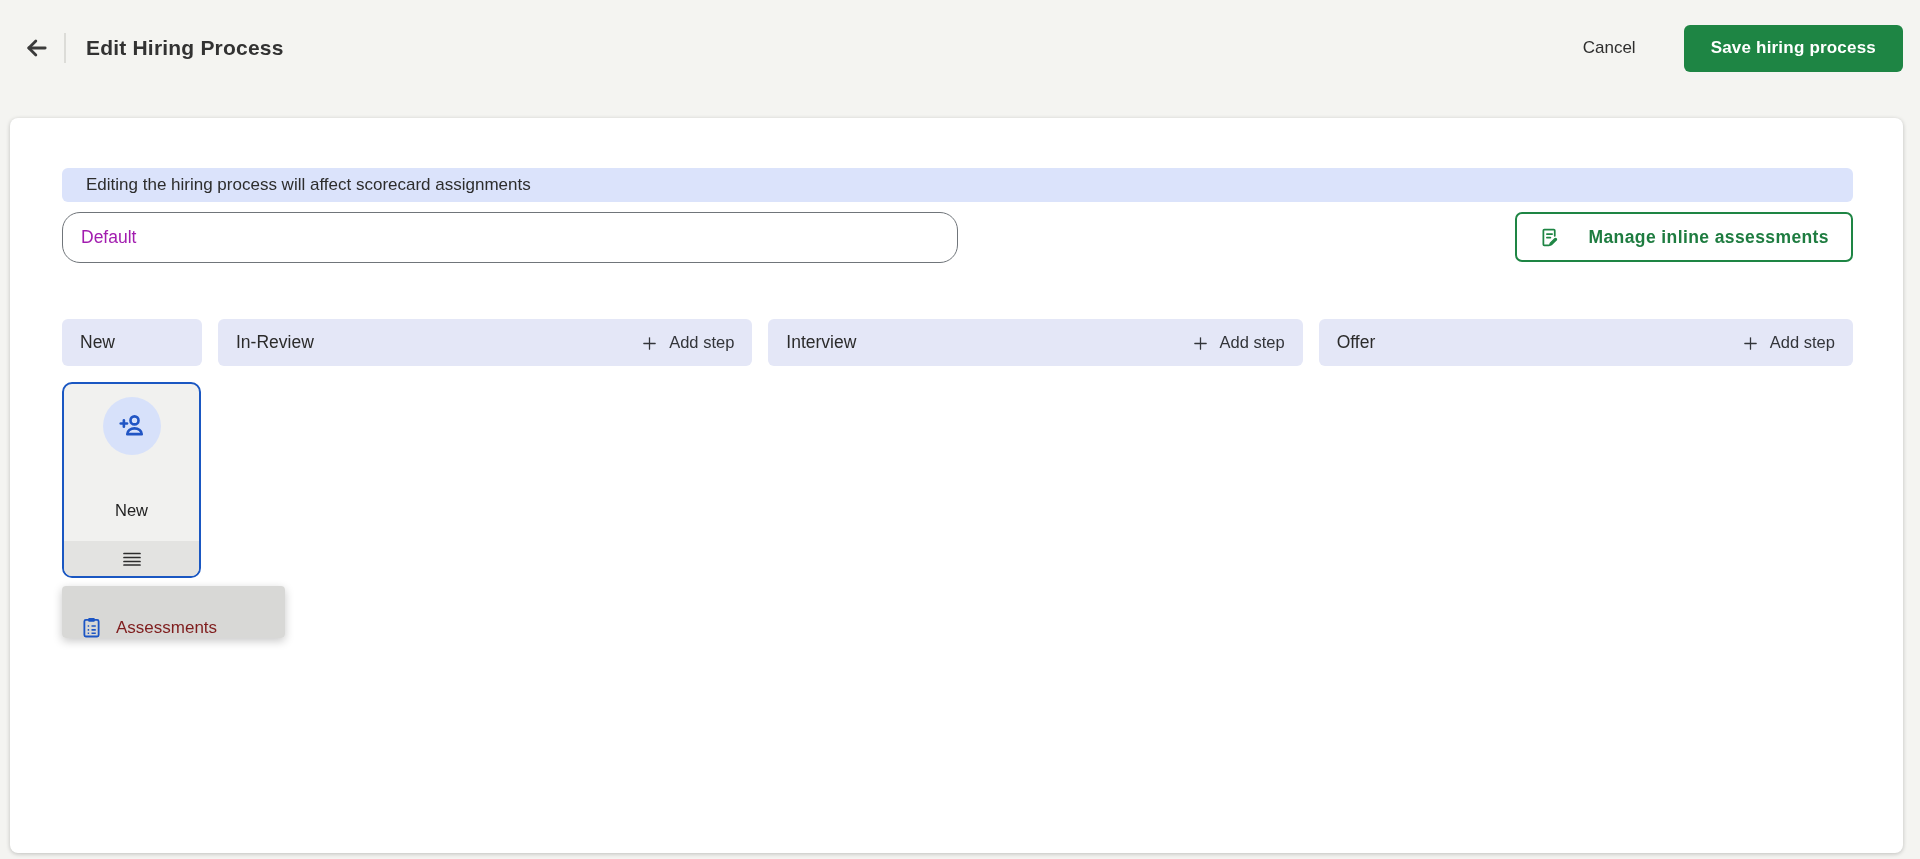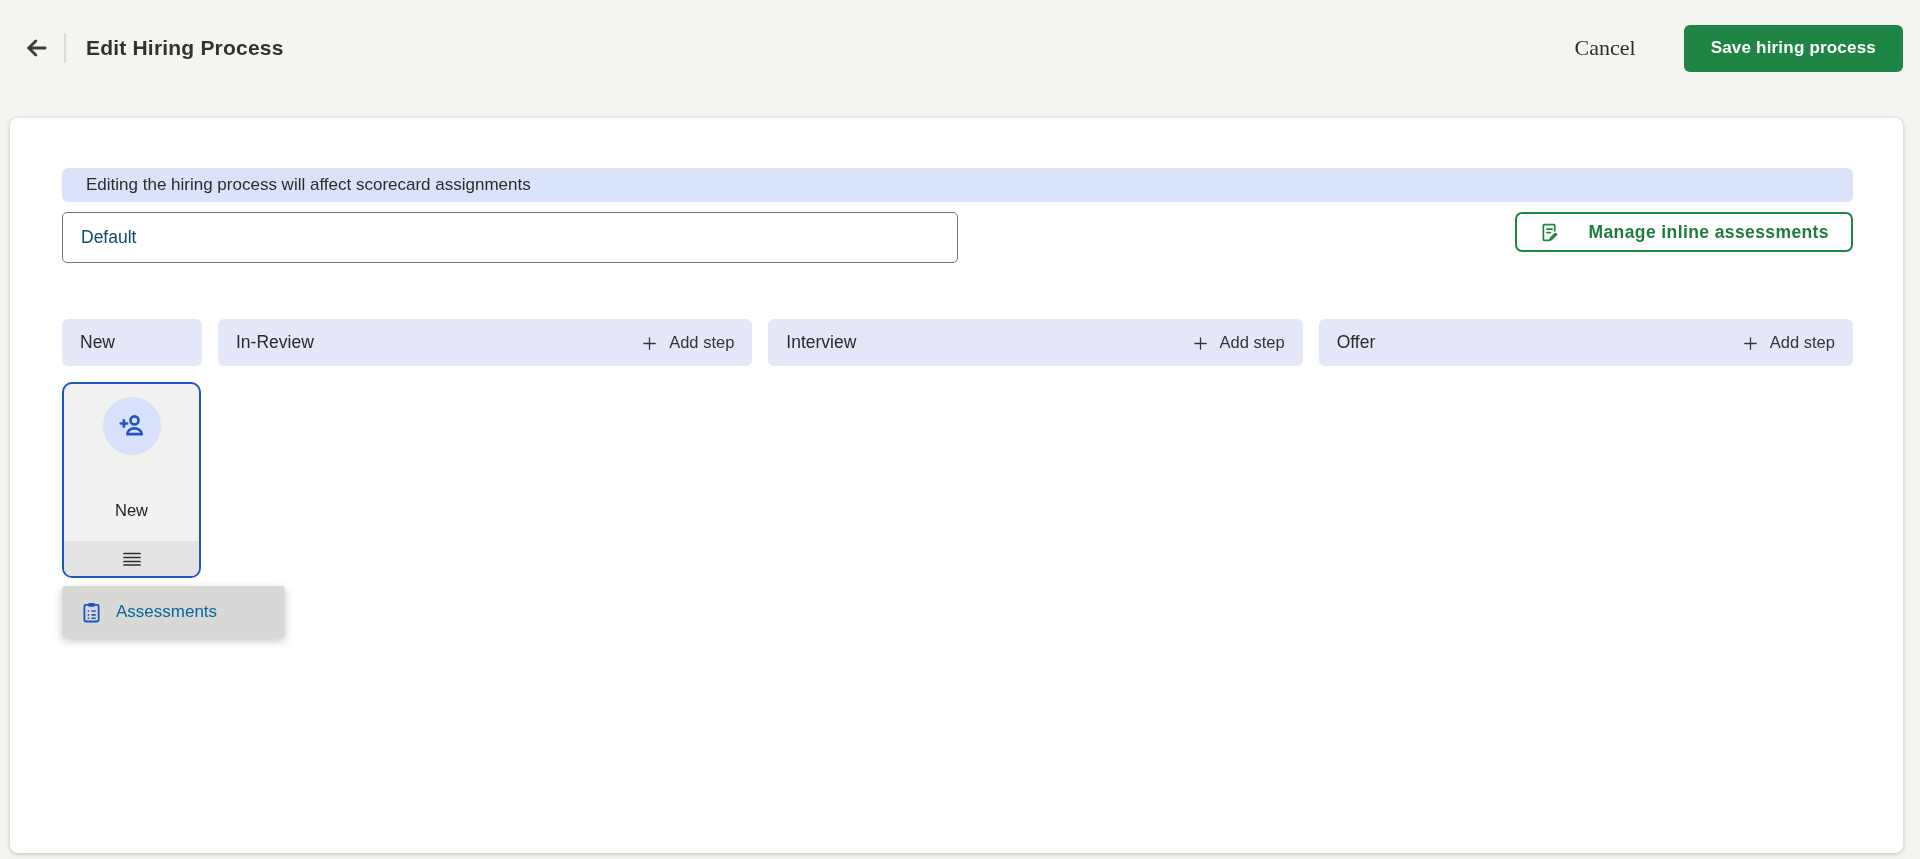--- a/index.html
+++ b/index.html
@@ -30,27 +30,27 @@
     margin:0 20px 0 4px;
   }
   .page-title {
     font-size:21px;
     font-weight:700;
     color:#323232;
     letter-spacing:.2px;
   }
   .header-spacer { flex:1; }
   .cancel-btn {
-    font-size:22px;
+    font-size:17px;
     color:#2e2e2e;
     background:transparent;
     border:none;
     padding:12px 24px;
     cursor:pointer;
-    font-family:Liberation Serif, serif;
+    font-family:Liberation Sans, sans-serif;
   }
   .save-btn {
     background:#1e8544;
     color:#ffffff;
     font-size:17px;
     font-weight:700;
     border:none;
     border-radius:6px;
     padding:0 27px;
     height:47px;
@@ -91,37 +91,37 @@
   .form-row {
     display:flex;
     justify-content:space-between;
     align-items:flex-start;
     margin-top:10px;
   }
   .name-input {
     width:896px;
     height:51px;
     border:1px solid #70757a;
-    border-radius:5px;
+    border-radius:18px;
     font-size:17.5px;
     padding:0 18px;
-    color:#0c4a6e;
+    color:#a21caf;
     font-family:inherit;
     background:#fff;
     outline:none;
   }
   .manage-btn {
     display:flex;
     align-items:center;
     gap:28px;
     border:2px solid #1e8544;
     color:#1e7c40;
     background:#ffffff;
     border-radius:7px;
-    height:40px;
+    height:50px;
     padding:8px 22px;
     font-size:17.5px;
     font-weight:700;
     letter-spacing:.4px;
     cursor:pointer;
     font-family:inherit;
   }
 
   
   .columns {
@@ -208,21 +208,22 @@
     display:flex;
     align-items:center;
     gap:15px;
     padding:0 20px;
     font-size:17px;
     color:#1f1f1f;
     cursor:pointer;
   }
   .menu-item.selected {
     background:#d8d8d6;
-    color:#0369a1;
+    color:#7f1d1d;
+    align-items:flex-end;
   }
 
   .icon { display:inline-flex; align-items:center; justify-content:center; }
 </style>
 </head>
 <body>
 
 <div class="header">
   <button class="back-btn">
     <span class="icon">

